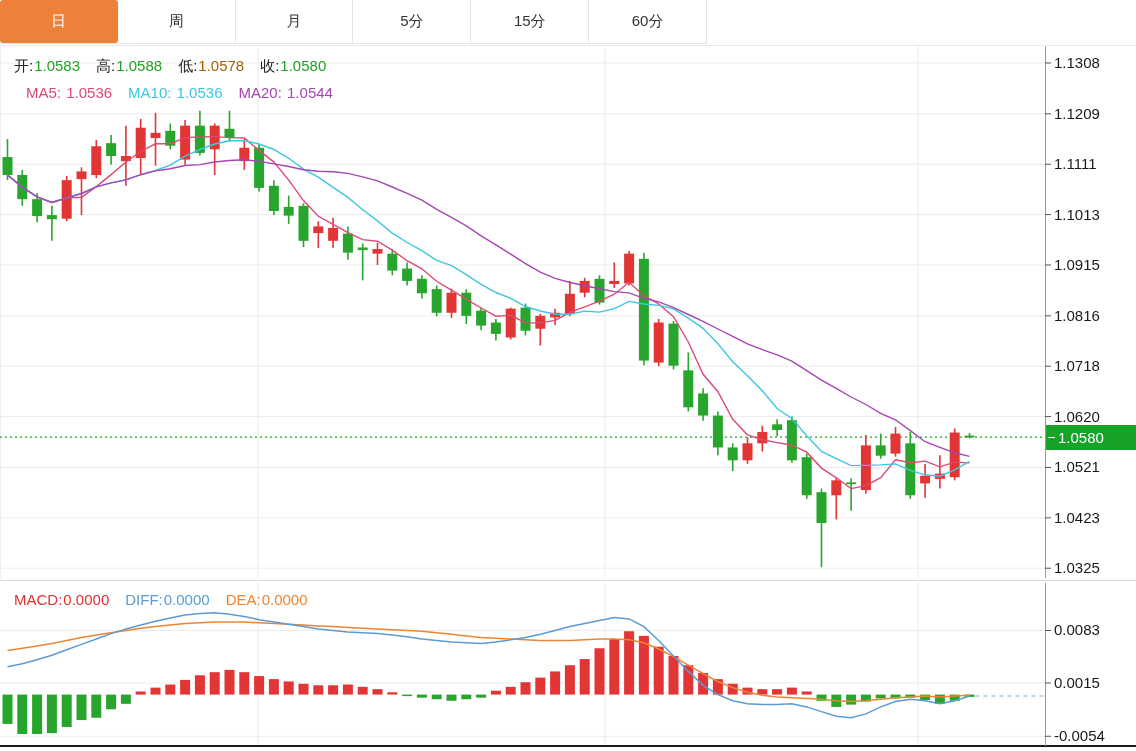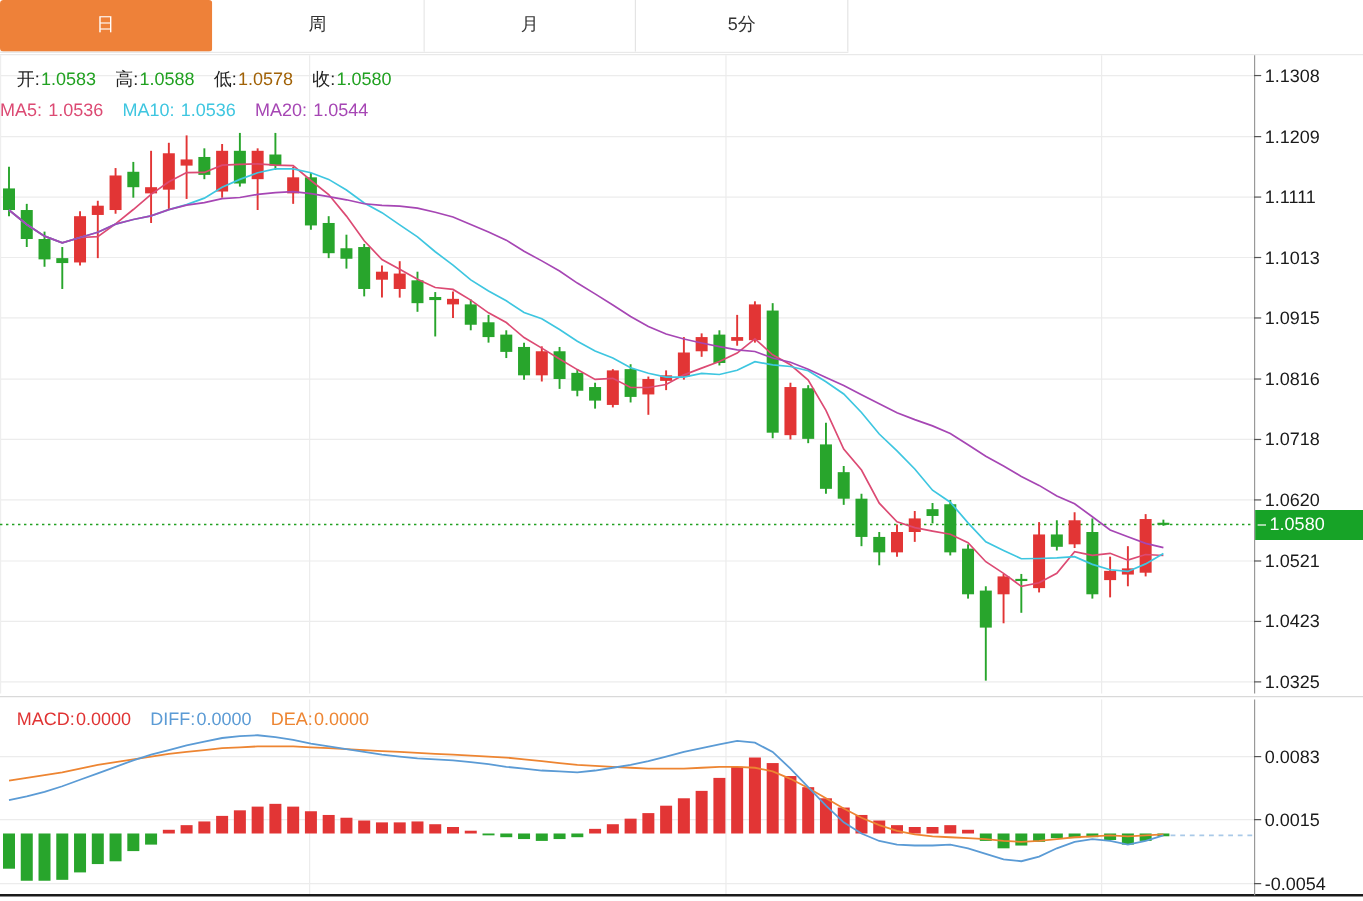--- a/index.html
+++ b/index.html
@@ -10,36 +10,38 @@
           background:#fff;border-bottom:1px solid #e4e4e4;z-index:6;box-sizing:border-box;}
   .tab{flex:1;text-align:center;line-height:42px;font-size:15px;color:#333;
        border-right:1px solid #e4e4e4;box-sizing:border-box;cursor:pointer;background:#fff;}
   .tab.active{color:#fff;border-radius:3px;border-right:1px solid transparent;}
   #chart-svg{position:absolute;left:0;top:0;z-index:1;}
   svg text{font-family:"Liberation Sans",sans-serif;font-size:15px;}
   .legend-row{position:absolute;font-size:15px;z-index:4;white-space:nowrap;color:#222;}
   .legend-row .lbl{margin-right:1px;}
   .legend-row .val{margin-right:16px;}
   #ohlc-row{left:14px;top:57px;}
-  #ma-row{left:0;top:84px;}
+  #ma-row{left:26px;top:84px;}
   #macd-row{left:14px;top:591px;}
   #price-badge{position:absolute;left:1046px;top:425px;width:90px;height:25px;z-index:5;
                color:#fff;font-size:15px;line-height:25px;box-sizing:border-box;padding-left:12px;}
   #price-badge .tick{position:absolute;left:2px;top:12px;width:7px;height:1px;background:#fff;}
 </style>
 </head>
 <body>
 
 <div class="stage">
 
   <div id="tabbar">
       <div class="tab active" style="background: rgb(238, 129, 57);">日</div>
       <div class="tab">周</div>
       <div class="tab">月</div>
       <div class="tab">5分</div>
+      <div class="tab">15分</div>
+      <div class="tab">60分</div>
     </div>
 
   <svg id="chart-svg" width="1136" height="751">
       <line x1="0" y1="62.962318840580096" x2="1045" y2="62.962318840580096" stroke="#ececec" stroke-width="1"></line>
       <line x1="0" y1="113.84927536231926" x2="1045" y2="113.84927536231926" stroke="#ececec" stroke-width="1"></line>
       <line x1="0" y1="164.22222222222274" x2="1045" y2="164.22222222222274" stroke="#ececec" stroke-width="1"></line>
       <line x1="0" y1="214.5951690821262" x2="1045" y2="214.5951690821262" stroke="#ececec" stroke-width="1"></line>
       <line x1="0" y1="264.96811594202967" x2="1045" y2="264.96811594202967" stroke="#ececec" stroke-width="1"></line>
       <line x1="0" y1="315.85507246376886" x2="1045" y2="315.85507246376886" stroke="#ececec" stroke-width="1"></line>
       <line x1="0" y1="366.22801932367116" x2="1045" y2="366.22801932367116" stroke="#ececec" stroke-width="1"></line>

